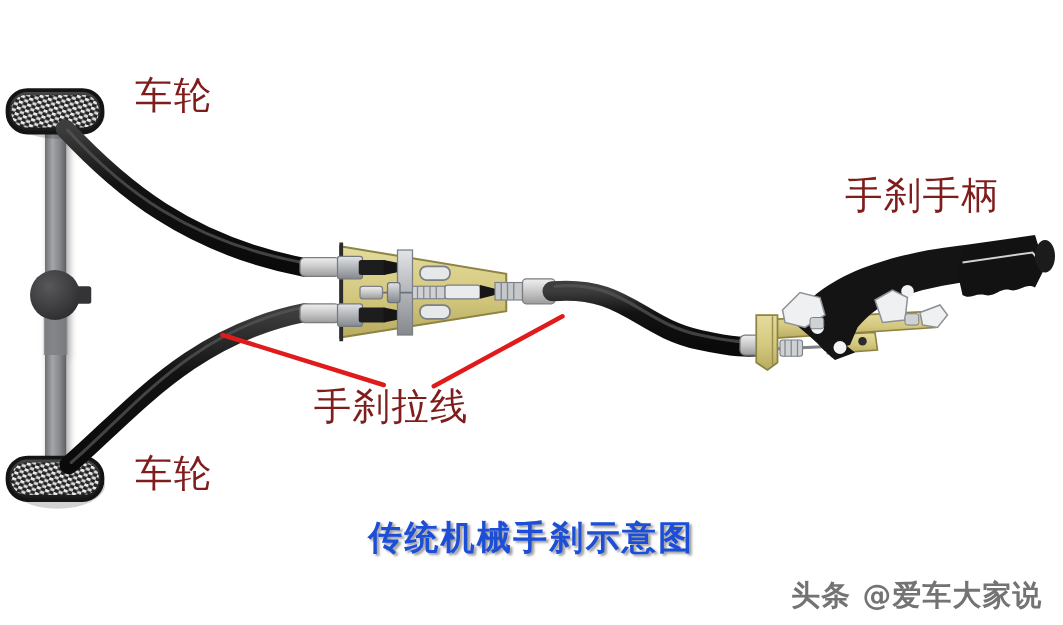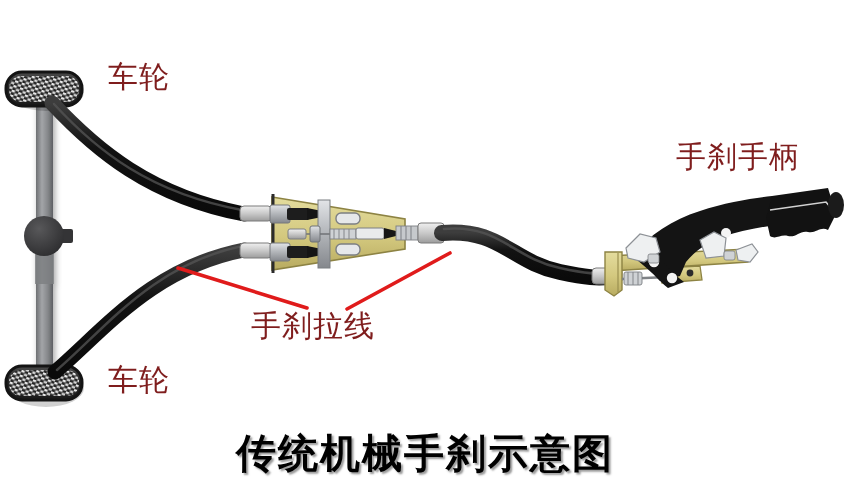--- a/index.html
+++ b/index.html
@@ -52,26 +52,25 @@
     left: 251px;
     top: 311px;
     font-size: 30px;
   }
   #diagram-title {
     position: absolute;
     left: 0;
     top: 412px;
     width: 850px;
     text-align: center;
-    font-size: 40px;
+    font-size: 27px;
     font-weight: bold;
-    color: #000000;
+    color: #1d4ed8;
     letter-spacing: 2px;
     text-shadow: 2px 2px 2px rgba(120,120,120,0.75);
-    margin-top: 14px;
   }
   #watermark {
     position: absolute;
     right: 16px;
     bottom: 8px;
     font-size: 23px;
     font-weight: bold;
     color: #4c4c4c;
     opacity: 0.78;
     letter-spacing: 1px;
@@ -288,14 +287,15 @@
   <div class="lbl" id="label-wheel-top">车轮</div>
 
   <div class="lbl" id="label-wheel-bottom">车轮</div>
 
   <div class="lbl" id="label-cable">手刹拉线</div>
 
   <div class="lbl" id="label-handle">手刹手柄</div>
 
   <div id="diagram-title">传统机械手刹示意图</div>
 
+  <div id="watermark">头条 @爱车大家说</div>
 
 </div>
 
 </body></html>

